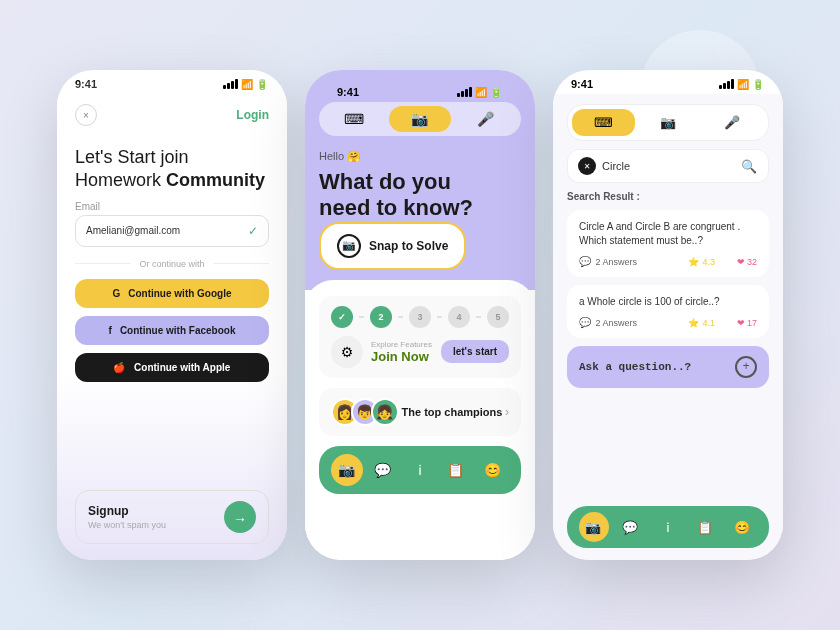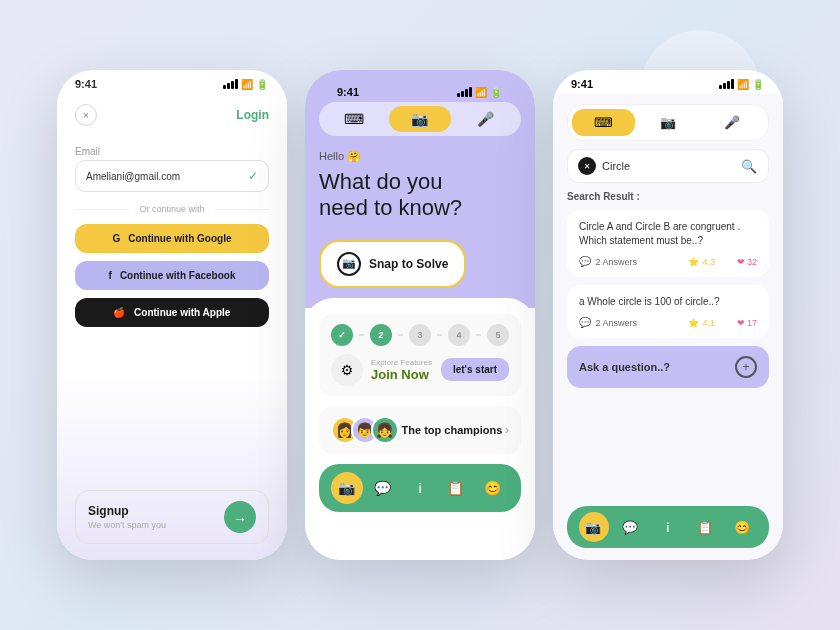--- a/index.html
+++ b/index.html
@@ -175,21 +175,21 @@
       border-radius: 14px;
       display: flex;
       align-items: center;
       justify-content: center;
       font-size: 14px;
       cursor: pointer;
     }
     .tab-item.active { background: #f5c842; }
 
     .hello-text { font-size: 11px; color: #555; margin-bottom: 6px; }
-    .main-heading { font-size: 22px; font-weight: 400; color: #1a1a1a; line-height: 1.2; margin-bottom: 18px; }
+    .main-heading { font-size: 22px; font-weight: 700; color: #1a1a1a; line-height: 1.2; margin-bottom: 0; }
 
     .snap-btn {
       background: #fff;
       border: 2.5px solid #f5c842;
       border-radius: 20px;
       padding: 10px 16px;
       display: flex;
       align-items: center;
       gap: 8px;
       cursor: pointer;
@@ -378,20 +378,21 @@
     .star-val { font-size: 9px; color: #f5c842; }
     .heart-val { font-size: 9px; color: #f06090; }
 
     .ask-card {
       background: #c5bef5;
       border-radius: 14px;
       padding: 10px 12px;
       display: flex;
       align-items: center;
       justify-content: space-between;
+      font-family: Liberation Mono, monospace;
     }
     .ask-text { font-size: 11px; font-weight: 600; color: #333; }
     .plus-circle {
       width: 22px; height: 22px;
       border-radius: 50%;
       border: 2px solid #555;
       display: flex; align-items: center; justify-content: center;
       font-size: 12px; color: #555; cursor: pointer;
     }
 
@@ -430,20 +431,23 @@
       <span>📶</span>
       <span>🔋</span>
     </div>
   </div>
   <div class="phone-content">
     <div class="top-bar">
       <div class="close-btn">
         <span>×</span>
       </div>
       <span class="login-link">Login</span>
+    </div>
+    <div class="headline">
+      Let's Start join<br>Homework <strong>Community</strong>
     </div>
     <div class="input-group">
       <div class="input-label">Email</div>
       <div class="input-field">
         <span>Ameliani@gmail.com</span>
         <span class="check-icon">✓</span>
       </div>
     </div>
     <div class="divider-row">
       <div class="divider-line"></div>

